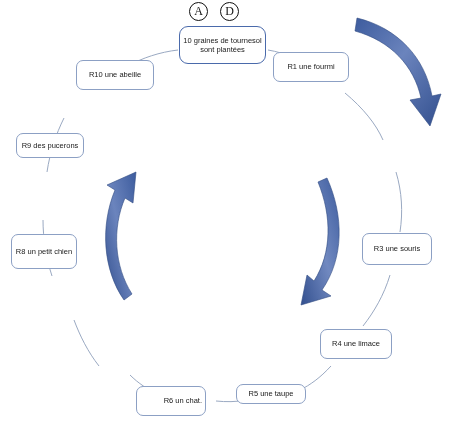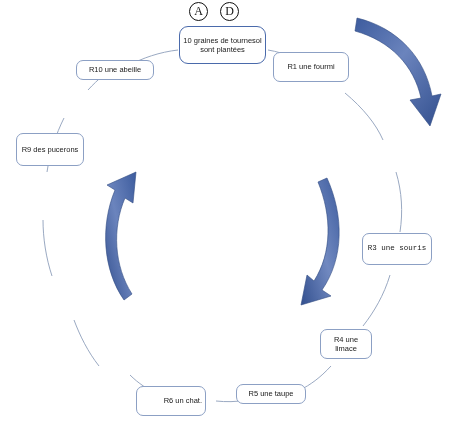--- a/index.html
+++ b/index.html
@@ -146,39 +146,42 @@
 
   <div class="node node-center" style="left:179px; top:26px; width:87px; height:38px;">
     <span>10 graines de tournesol sont plantées</span>
   </div>
 
   <div class="node" style="left:273px; top:52px; width:76px; height:30px;border-radius:7px;">
     <span>R1 une fourmi</span>
   </div>
 
 
-  <div class="node" style="left:362px; top:233px; width:70px; height:32px;font-family:Liberation Mono, monospace;">
+  <div class="node" style="left:362px; top:233px; width:70px; height:32px;">
     <span>R3 une souris</span>
   </div>
 
-  <div class="node" style="left:320px; top:329px; width:52px; height:30px;">
+  <div class="node" style="left:320px; top:329px; width:72px; height:30px;">
     <span>R4 une limace</span>
   </div>
 
   <div class="node" style="left:236px; top:384px; width:70px; height:20px;">
     <span>R5 une taupe</span>
   </div>
 
   <div class="node" style="left:136px; top:386px; width:70px; height:30px;text-align:right;">
     <span>R6 un chat.</span>
   </div>
 
 
+  <div class="node" style="left:11px; top:234px; width:66px; height:35px;">
+    <span>R8 un petit chien</span>
+  </div>
 
-  <div class="node" style="left:16px; top:133px; width:68px; height:33px;">
+  <div class="node" style="left:16px; top:133px; width:68px; height:25px;">
     <span>R9 des pucerons</span>
   </div>
 
-  <div class="node" style="left:76px; top:60px; width:78px; height:20px;">
+  <div class="node" style="left:76px; top:60px; width:78px; height:30px;">
     <span>R10 une abeille</span>
   </div>
 
 </div>
 
 </body></html>

